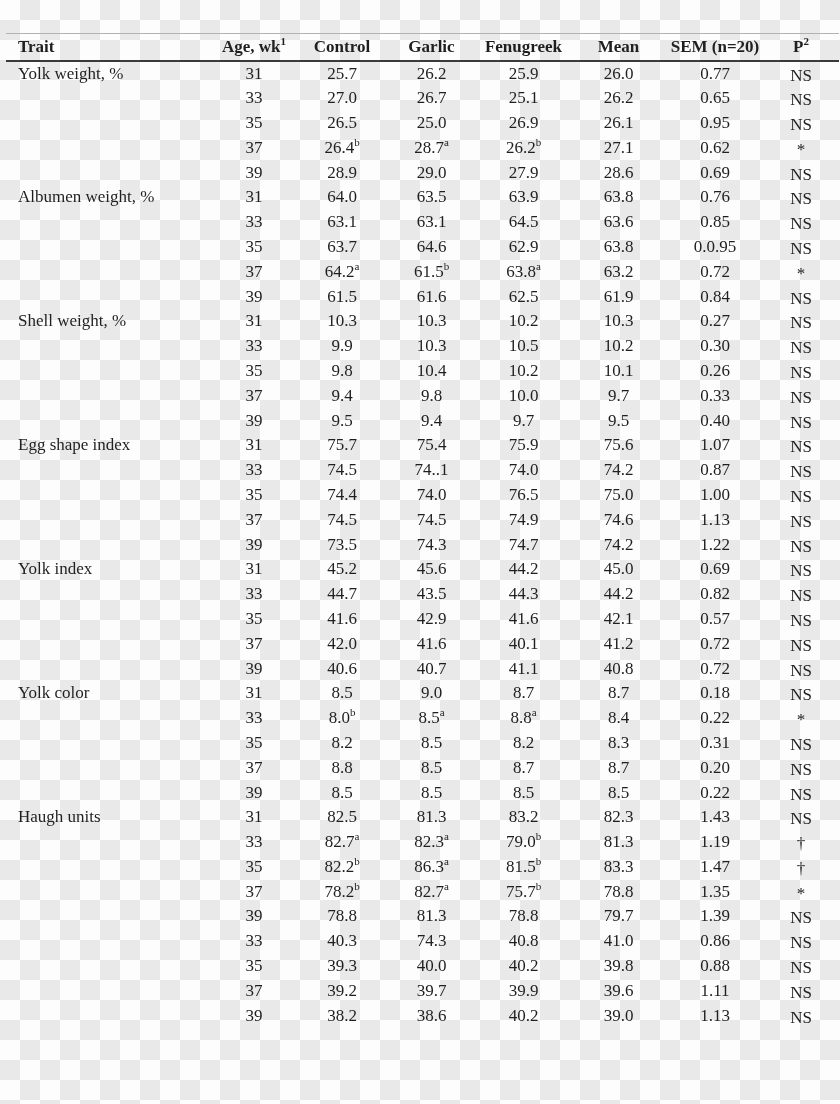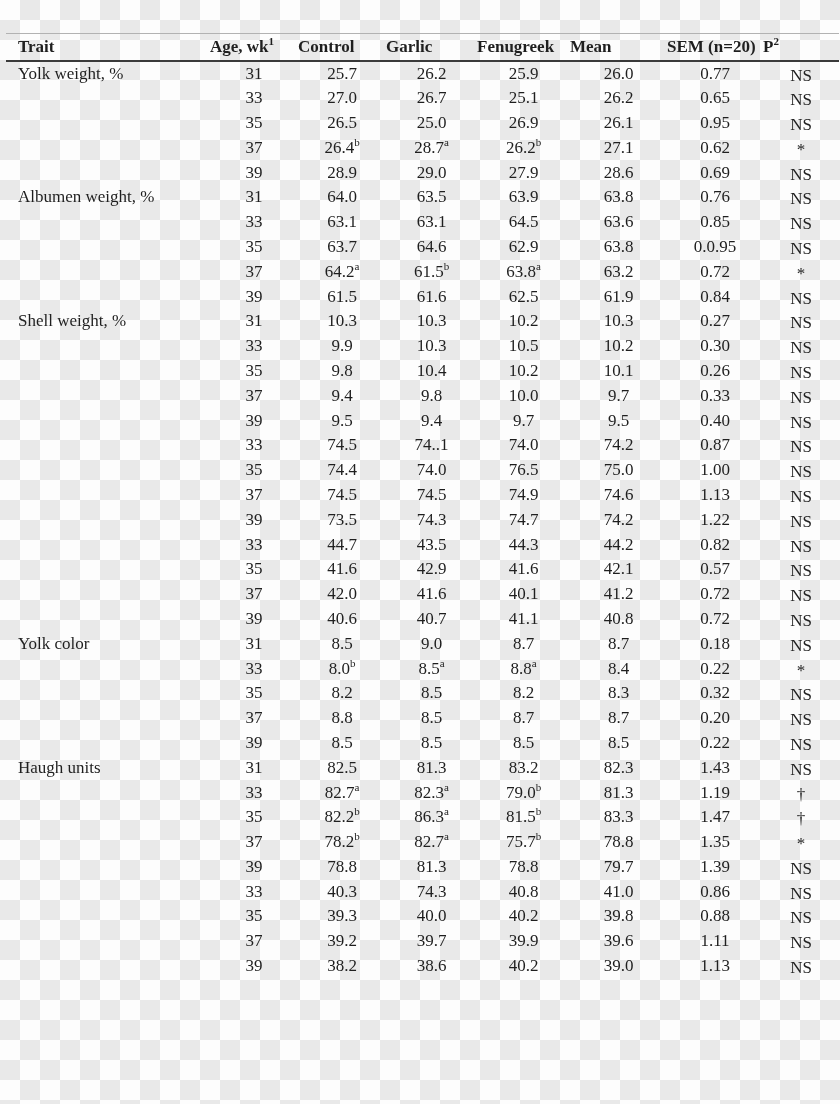--- a/index.html
+++ b/index.html
@@ -25,21 +25,21 @@
     font-size: 17px;
     line-height: 1;
   }
   thead tr {
     height: 27px;
     border-top: 1px solid #b2b2b2;
     border-bottom: 2px solid #3a3a3a;
   }
   th {
     font-weight: bold;
-    text-align: left;
+    text-align: center;
     vertical-align: middle;
     padding: 0;
     white-space: nowrap;
   }
   th.left { text-align: left; padding-left: 12px; }
   tbody tr { height: 24.8px; }
   td {
     text-align: center;
     vertical-align: middle;
     padding: 0;
@@ -225,20 +225,30 @@
           <td class="trait"></td>
           <td>39</td>
           <td>9.5</td>
           <td>9.4</td>
           <td>9.7</td>
           <td>9.5</td>
           <td>0.40</td>
           <td class="pcol"><span class="pwrap">NS</span></td>
         </tr>
         <tr>
+          <td class="trait">Egg shape index</td>
+          <td>31</td>
+          <td>75.7</td>
+          <td>75.4</td>
+          <td>75.9</td>
+          <td>75.6</td>
+          <td>1.07</td>
+          <td class="pcol"><span class="pwrap">NS</span></td>
+        </tr>
+        <tr>
           <td class="trait"></td>
           <td>33</td>
           <td>74.5</td>
           <td>74..1</td>
           <td>74.0</td>
           <td>74.2</td>
           <td>0.87</td>
           <td class="pcol"><span class="pwrap">NS</span></td>
         </tr>
         <tr>
@@ -262,20 +272,30 @@
           <td class="pcol"><span class="pwrap">NS</span></td>
         </tr>
         <tr>
           <td class="trait"></td>
           <td>39</td>
           <td>73.5</td>
           <td>74.3</td>
           <td>74.7</td>
           <td>74.2</td>
           <td>1.22</td>
+          <td class="pcol"><span class="pwrap">NS</span></td>
+        </tr>
+        <tr>
+          <td class="trait">Yolk index</td>
+          <td>31</td>
+          <td>45.2</td>
+          <td>45.6</td>
+          <td>44.2</td>
+          <td>45.0</td>
+          <td>0.69</td>
           <td class="pcol"><span class="pwrap">NS</span></td>
         </tr>
         <tr>
           <td class="trait"></td>
           <td>33</td>
           <td>44.7</td>
           <td>43.5</td>
           <td>44.3</td>
           <td>44.2</td>
           <td>0.82</td>
@@ -331,21 +351,21 @@
           <td>0.22</td>
           <td class="pcol"><span class="pwrap">*</span></td>
         </tr>
         <tr>
           <td class="trait"></td>
           <td>35</td>
           <td>8.2</td>
           <td>8.5</td>
           <td>8.2</td>
           <td>8.3</td>
-          <td>0.32</td>
+          <td>0.31</td>
           <td class="pcol"><span class="pwrap">NS</span></td>
         </tr>
         <tr>
           <td class="trait"></td>
           <td>37</td>
           <td>8.8</td>
           <td>8.5</td>
           <td>8.7</td>
           <td>8.7</td>
           <td>0.20</td>

